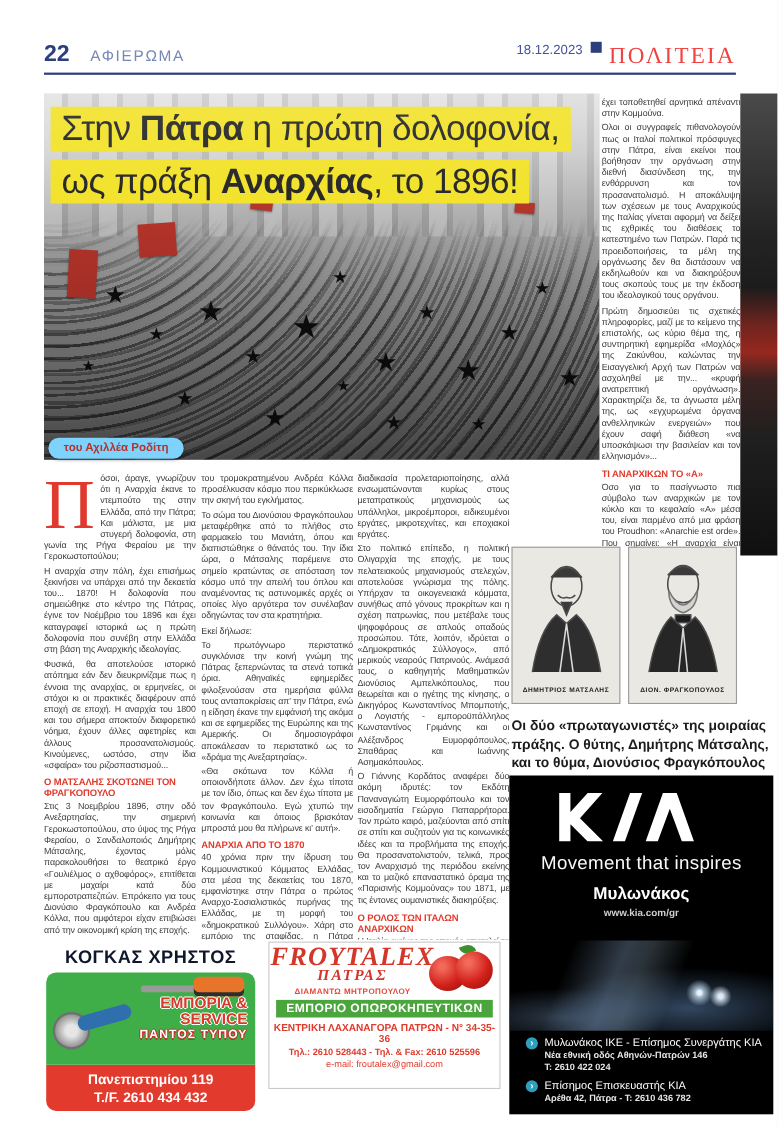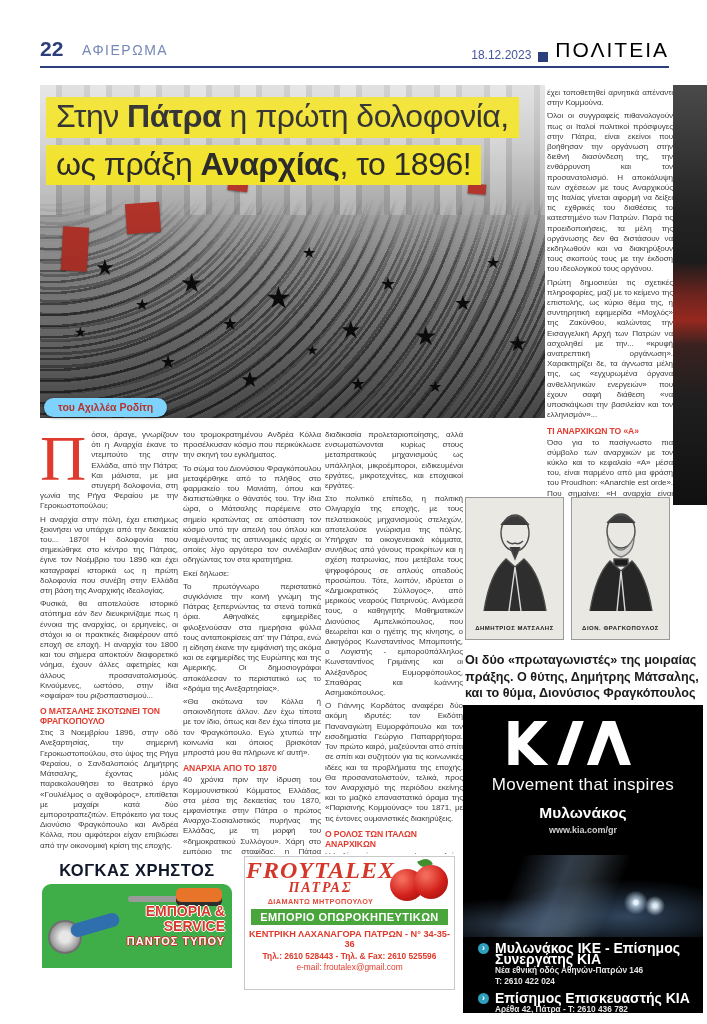--- a/index.html
+++ b/index.html
@@ -2,24 +2,24 @@
 <html><head>
 <meta charset="utf-8">
 <style>
   html,body{margin:0;padding:0;background:#f2f2f2;}
   .page{position:relative;width:707px;height:1024px;background:#ffffff;margin:0 auto;
         font-family:"Liberation Sans",sans-serif;overflow:hidden;}
 
   
   .hdr-num{position:absolute;left:40px;top:37px;font-size:21px;font-weight:bold;color:#2c3e7b;}
   .hdr-sec{position:absolute;left:82px;top:42px;font-size:14px;color:#7787b6;letter-spacing:1.5px;}
-  .hdr-right{position:absolute;right:38px;top:38px;display:flex;align-items:flex-end;gap:7px;}
+  .hdr-right{position:absolute;right:38px;top:38px;display:flex;align-items:flex-start;gap:7px;}
   .hdr-date{font-size:12px;color:#44549c;}
   .hdr-sq{width:10px;height:10px;background:#2c3e7b;}
-  .hdr-mast{font-size:21px;color:#000000;letter-spacing:2px;}
+  .hdr-mast{font-size:21px;color:#ef4444;letter-spacing:2px;font-family:Liberation Serif, serif;}
   .hdr-rule{position:absolute;left:40px;right:38px;top:66px;border-top:2px solid #2c3e7b;}
 
   
   .photo{position:absolute;left:40px;top:85px;width:505px;height:333px;overflow:hidden;
     background:
       linear-gradient(180deg,#dcdcdc 0%,#c9c9c9 16%,#a8a8a8 34%,#8f8f8f 55%,#757575 80%,#626262 100%);}
   .photo-buildings{position:absolute;left:0;top:0;width:100%;height:130px;opacity:.45;
     background:repeating-linear-gradient(90deg,rgba(255,255,255,.5) 0 16px,rgba(60,60,60,.25) 16px 22px,rgba(255,255,255,.15) 22px 44px,rgba(40,40,40,.2) 44px 50px);}
   .photo-crowd{position:absolute;left:0;top:0;width:100%;height:100%;
     background:
@@ -76,21 +76,21 @@
     background:
       radial-gradient(circle at 72% 58%, #e8f2fa 0 2px, rgba(190,215,235,.8) 4px, transparent 12px),
       radial-gradient(circle at 80% 62%, #dceaf6 0 2px, transparent 10px),
       linear-gradient(112deg, transparent 22%, rgba(130,160,195,.38) 40%, rgba(170,200,225,.25) 48%, transparent 62%),
       radial-gradient(ellipse 70% 60% at 68% 75%, #31465e 0%, transparent 75%),
       radial-gradient(ellipse 50% 40% at 20% 85%, #2c3a4a 0%, transparent 80%);}
   .kia-contacts{position:absolute;left:15px;right:6px;top:238px;}
   .kia-contact{display:flex;gap:6px;margin-bottom:7px;}
   .kc-icon{flex:0 0 auto;width:11px;height:11px;border-radius:50%;background:#2f9fbe;color:#fff;
            font-size:9px;line-height:11px;text-align:center;font-weight:bold;}
-  .kc-title{font-size:14px;font-weight:bold;line-height:11px;}
+  .kc-title{font-size:10px;font-weight:normal;line-height:11px;}
   .kc-line{font-size:8.3px;font-weight:bold;color:#e6e6e6;line-height:10.5px;}
 
   
   .kogas{position:absolute;left:42px;top:858px;width:190px;height:154px;background:#fff;}
   .kogas-title{text-align:center;color:#0f172a;font-weight:bold;font-size:16.5px;
                letter-spacing:.5px;padding:3px 0 4px;}
   .kogas-green{position:relative;height:84px;background:#3fae49;border-radius:9px 9px 0 0;overflow:hidden;}
   .chainsaw-bar{position:absolute;right:52px;top:12px;width:52px;height:6px;background:#9a9a9a;border-radius:3px;}
   .chainsaw-body{position:absolute;right:10px;top:4px;width:46px;height:18px;background:#e8742a;border-radius:5px;
                  box-shadow:inset 0 -4px 0 #2e2e2e;}
@@ -286,20 +286,24 @@
       <div class="chainsaw-bar"></div>
       <div class="chainsaw-body"></div>
       <div class="grinder-disc"></div>
       <div class="grinder-body"></div>
       <div class="kogas-txt">
         <div class="kogas-l1">ΕΜΠΟΡΙΑ &amp;</div>
         <div class="kogas-l2">SERVICE</div>
         <div class="kogas-l3">ΠΑΝΤΟΣ ΤΥΠΟΥ</div>
       </div>
     </div>
+    <div class="kogas-red">
+      <div>Πανεπιστημίου 119</div>
+      <div>Τ./F. 2610 434 432</div>
+    </div>
   </div>
 
   <div class="froy">
     <div class="apples">
       <div class="leaf"></div>
       <div class="apple a1"></div>
       <div class="apple a2"></div>
     </div>
     <div class="froy-head">
       <div class="froy-name">FROYTALEX</div>

